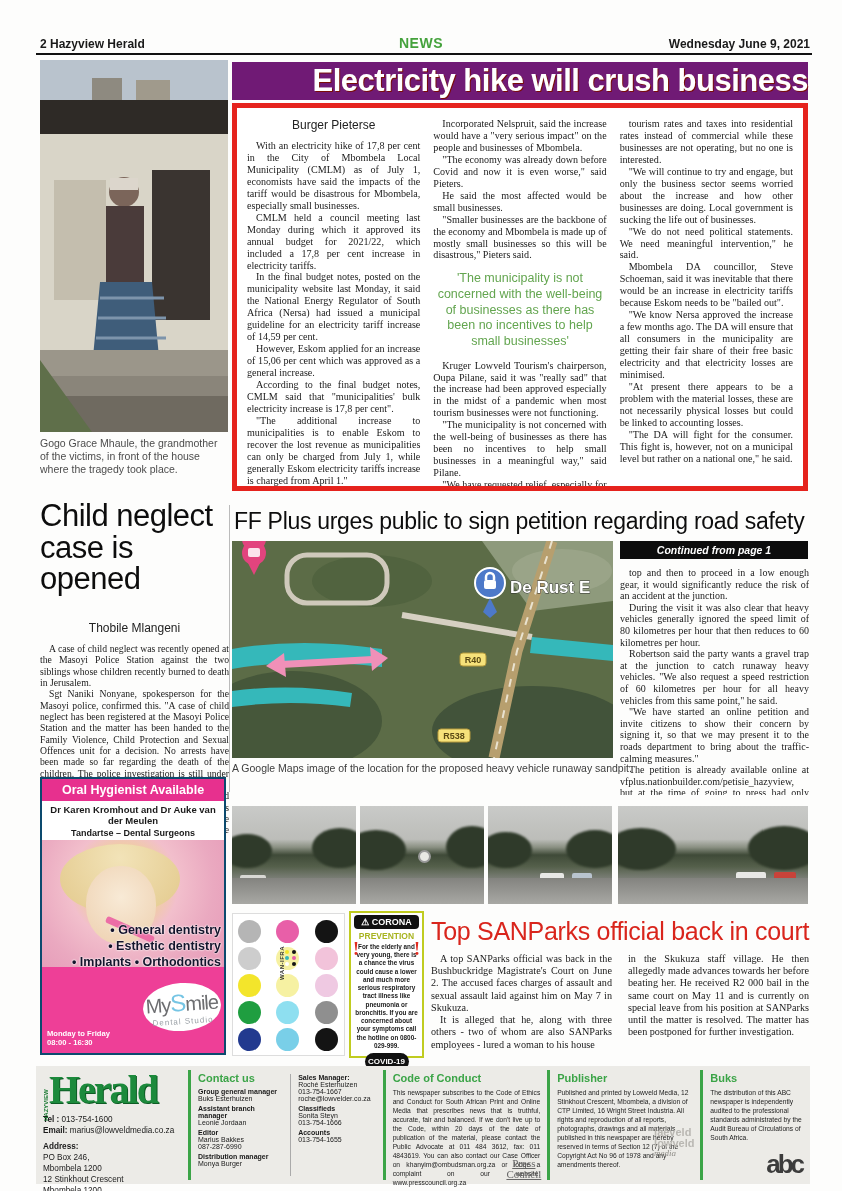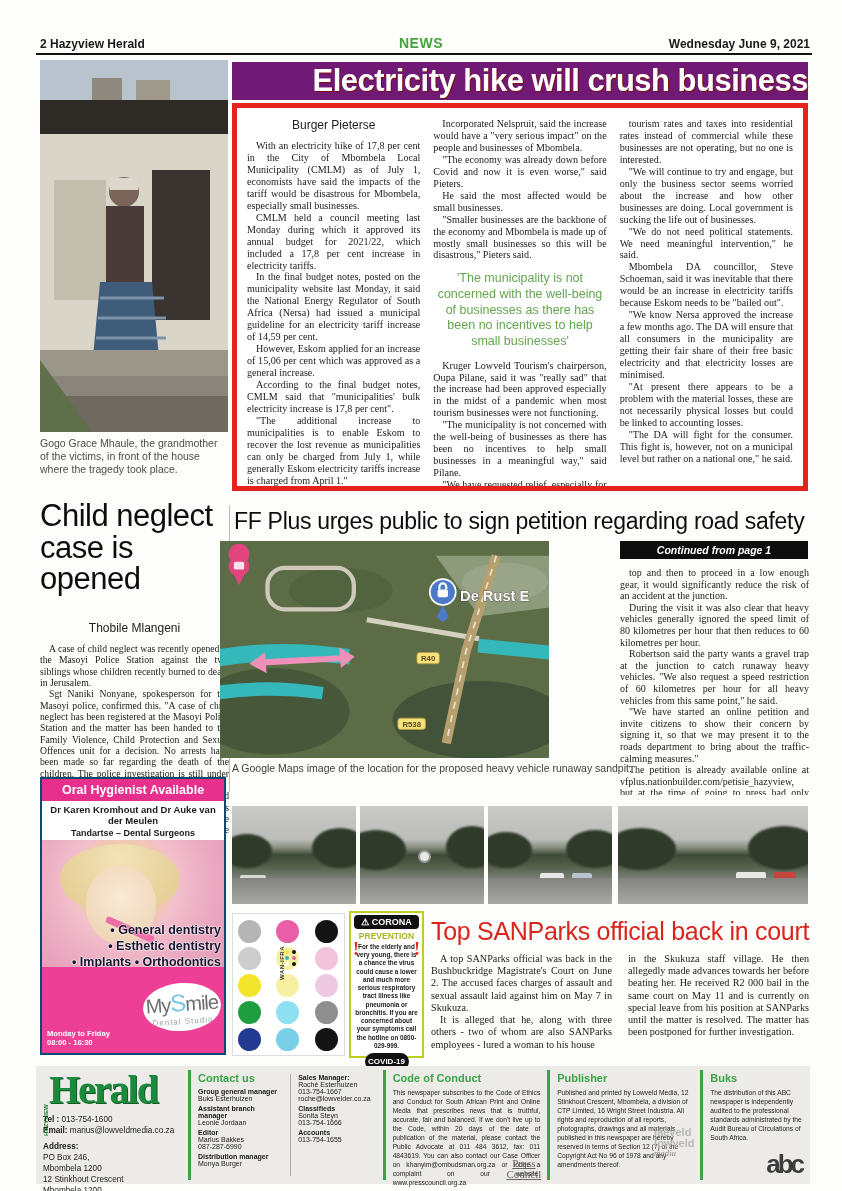--- a/index.html
+++ b/index.html
@@ -32,21 +32,21 @@
 
   
   .neglect { position:absolute; left:40px; top:500px; width:189px; }
   .neglect h2 { font:31px "Liberation Sans",sans-serif; font-weight:500; line-height:1.02; letter-spacing:-.5px; color:#0d0d0d; margin-bottom:26px; }
   .neglect .byline { margin:4px 0 8px; }
   .neglect p.body { font-size:9.7px; line-height:1.17; }
   .col-rule { position:absolute; left:229px; top:505px; width:1px; height:287px; background:#bbb; }
 
   
   .ff-head { position:absolute; left:234px; top:508px; width:576px; font:23px "Liberation Sans",sans-serif; color:#0d0d0d; letter-spacing:-.3px; }
-  .map { position:absolute; left:220px; top:541px; width:329px; height:217px; background:#5c6c47; }
+  .map { position:absolute; left:232px; top:541px; width:381px; height:217px; background:#5c6c47; }
   .map-cap { position:absolute; left:232px; top:762px; width:400px; font:10.5px "Liberation Sans",sans-serif; color:#3d3d3d; }
   .cont-banner { position:absolute; left:620px; top:541px; width:188px; height:18px; background:#0d0d0d;
                  display:flex; align-items:center; justify-content:center; }
   .cont-banner span { color:#fff; font:bold italic 10.5px "Liberation Sans",sans-serif;text-align:right; }
   .cont-col { position:absolute; left:620px; top:567px; width:189px; height:228px; overflow:hidden; }
   .cont-col p.body { font-size:10px; line-height:1.16; }
 
   
   .street { position:absolute; top:806px; height:98px; overflow:hidden;
             background:linear-gradient(to bottom,#c9cac8 0%,#bcbdb9 34%,#8b9183 42%,#3f4a38 50%,#55604b 62%,#757a70 72%,#8f8f8b 82%,#9a9a96 100%); }
@@ -115,21 +115,21 @@
   .foot { position:absolute; left:36px; top:1066px; width:774px; height:118px; background:#ecebe7;
           display:flex; font-family:"Liberation Sans",sans-serif; }
   .fsec { padding:6px 7px; position:relative; }
   .gdiv { width:3px; background:#3ba447; margin:4px 0; }
   .tdiv { width:1px; background:#aaa; margin:8px 0; }
   .fhead { color:#3ba447; font-weight:bold; font-size:11px; margin-bottom:4px; }
   .tiny { font-size:6.7px; line-height:1.35; color:#222; }
   .lblb { font-weight:bold; white-space:pre-line; font-size:7px; }
   .valr { font-size:7px; white-space:pre-line; margin-bottom:3px; }
   .brand-sec { width:160px; }
-  .brand-row { display:flex; align-items:flex-end; }
+  .brand-row { display:flex; align-items:center; }
   .brand-vert { font:bold 6px "Liberation Sans",sans-serif; color:#1c7a33; transform:rotate(-90deg) translate(-34px,0); transform-origin:left top; width:6px; }
   .brand-name { font:bold 40px "Liberation Serif",serif; color:#1c8a3c; letter-spacing:-2px; line-height:.9;
                 text-shadow:1px 1px 0 #0d5c24; }
   .brand-info { font-size:8.2px; line-height:1.35; margin-top:6px; }
   .brand-info b { font-weight:bold; }
   .conduct-sec { width:170px; }
   .conduct-sec .tiny { text-align:justify; }
   .pc-logo { position:absolute; right:6px; bottom:4px; font:11px "Liberation Serif",serif; color:#666; text-align:center; line-height:1; }
   .pub-sec { width:158px; }
   .lv-logo { position:absolute; right:6px; bottom:26px; font:bold 11px "Liberation Sans",sans-serif; color:#b9b7b2; line-height:.95; text-align:left; }

